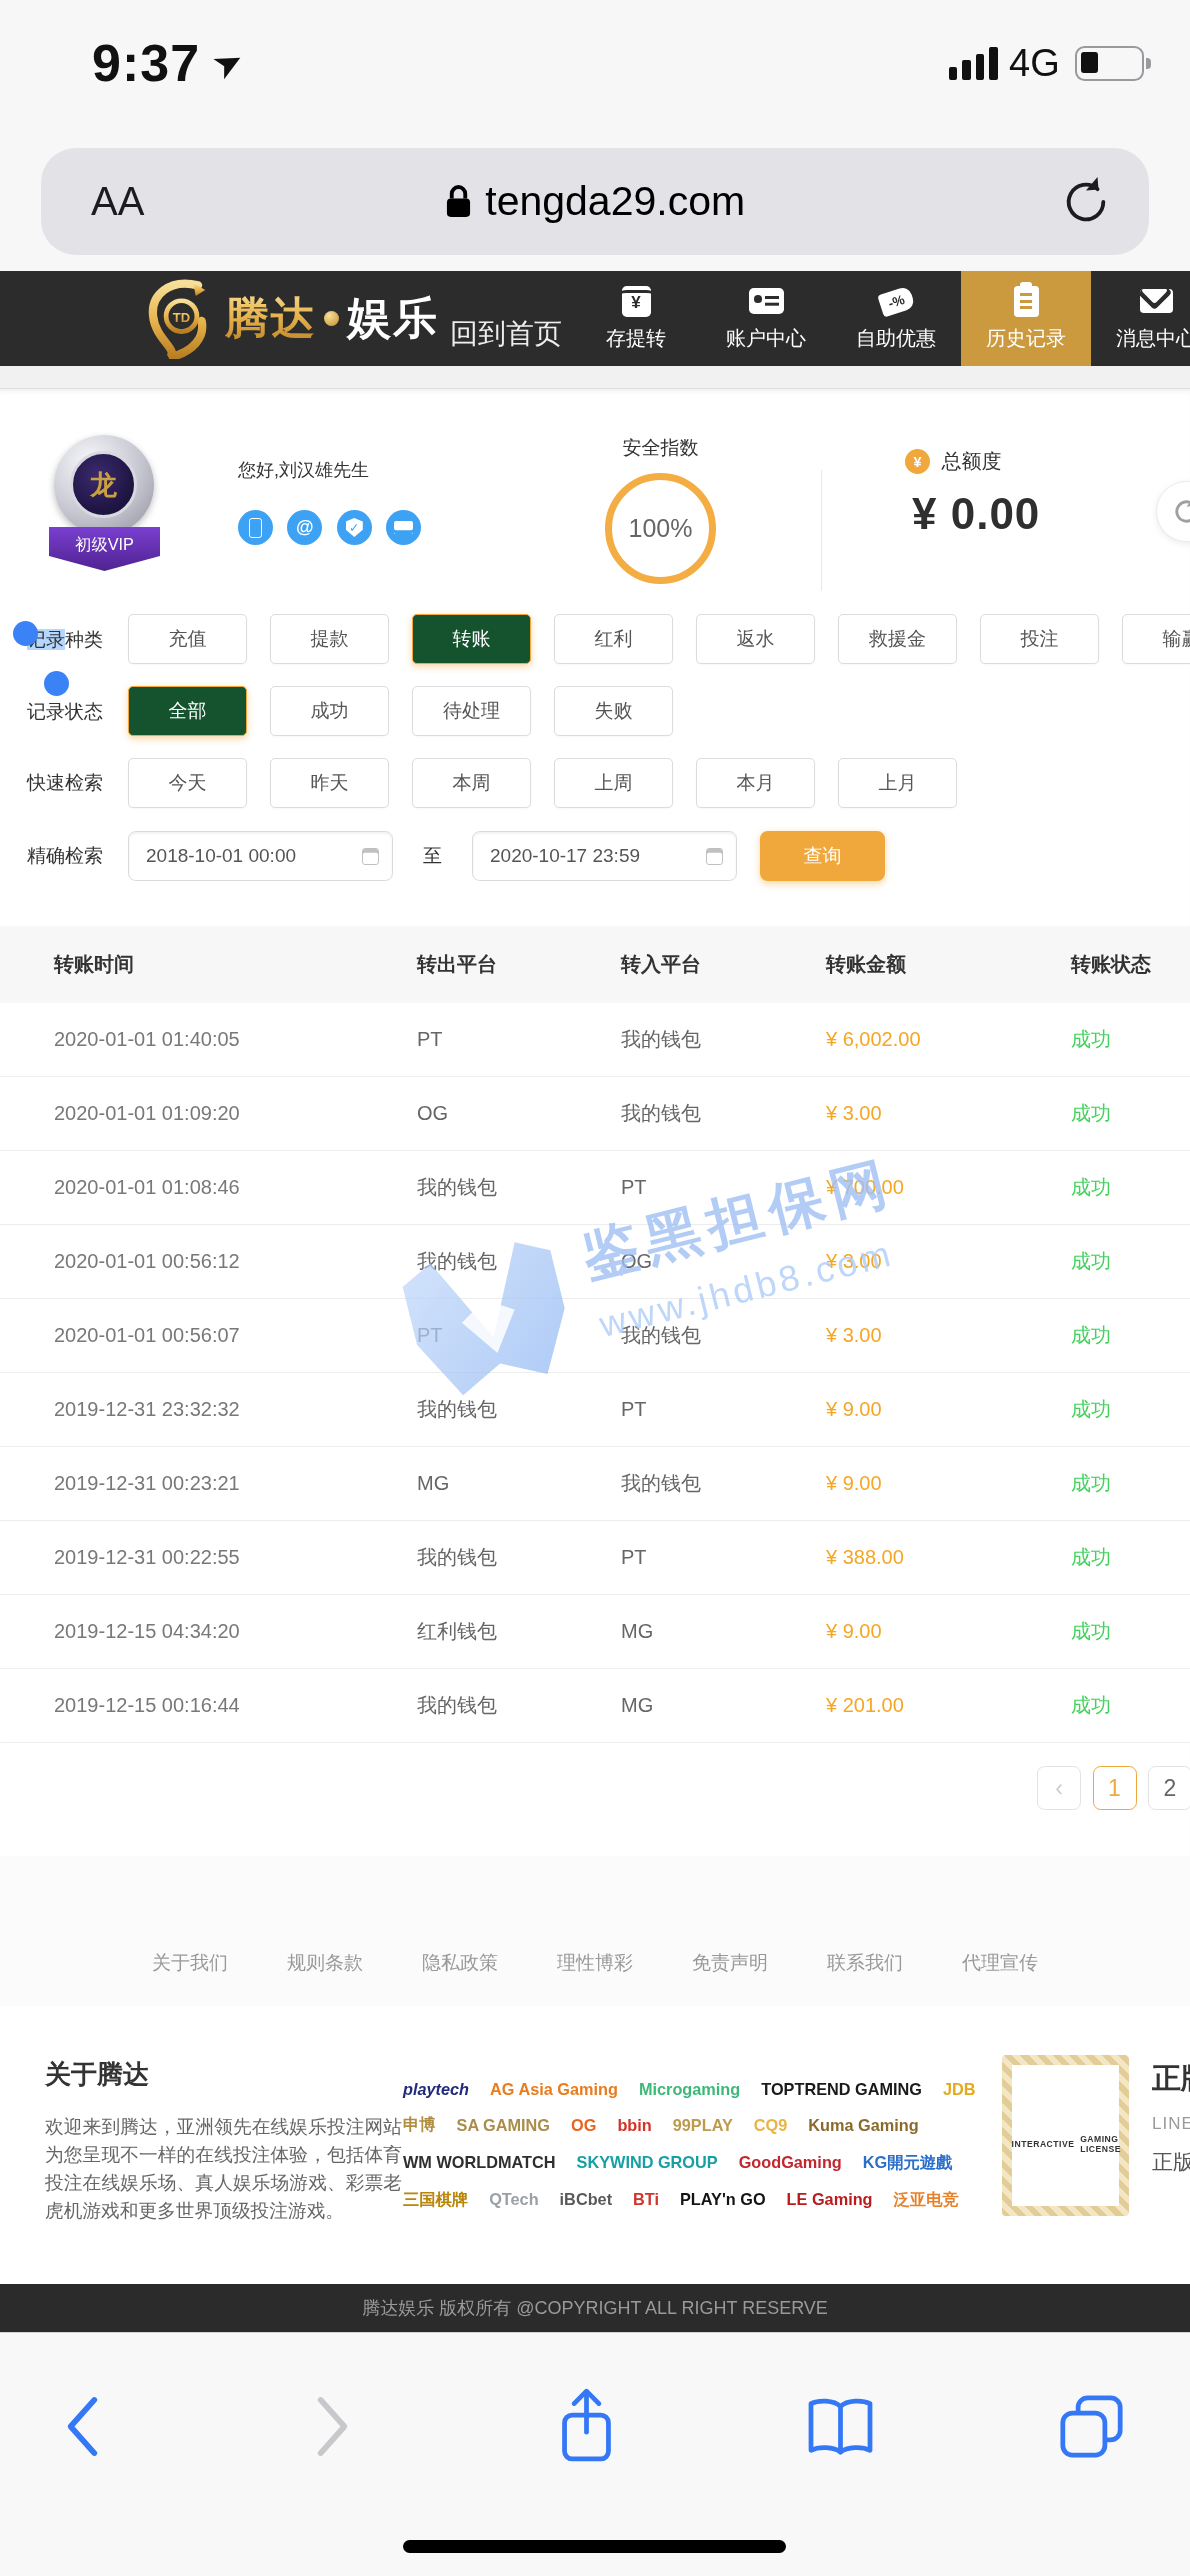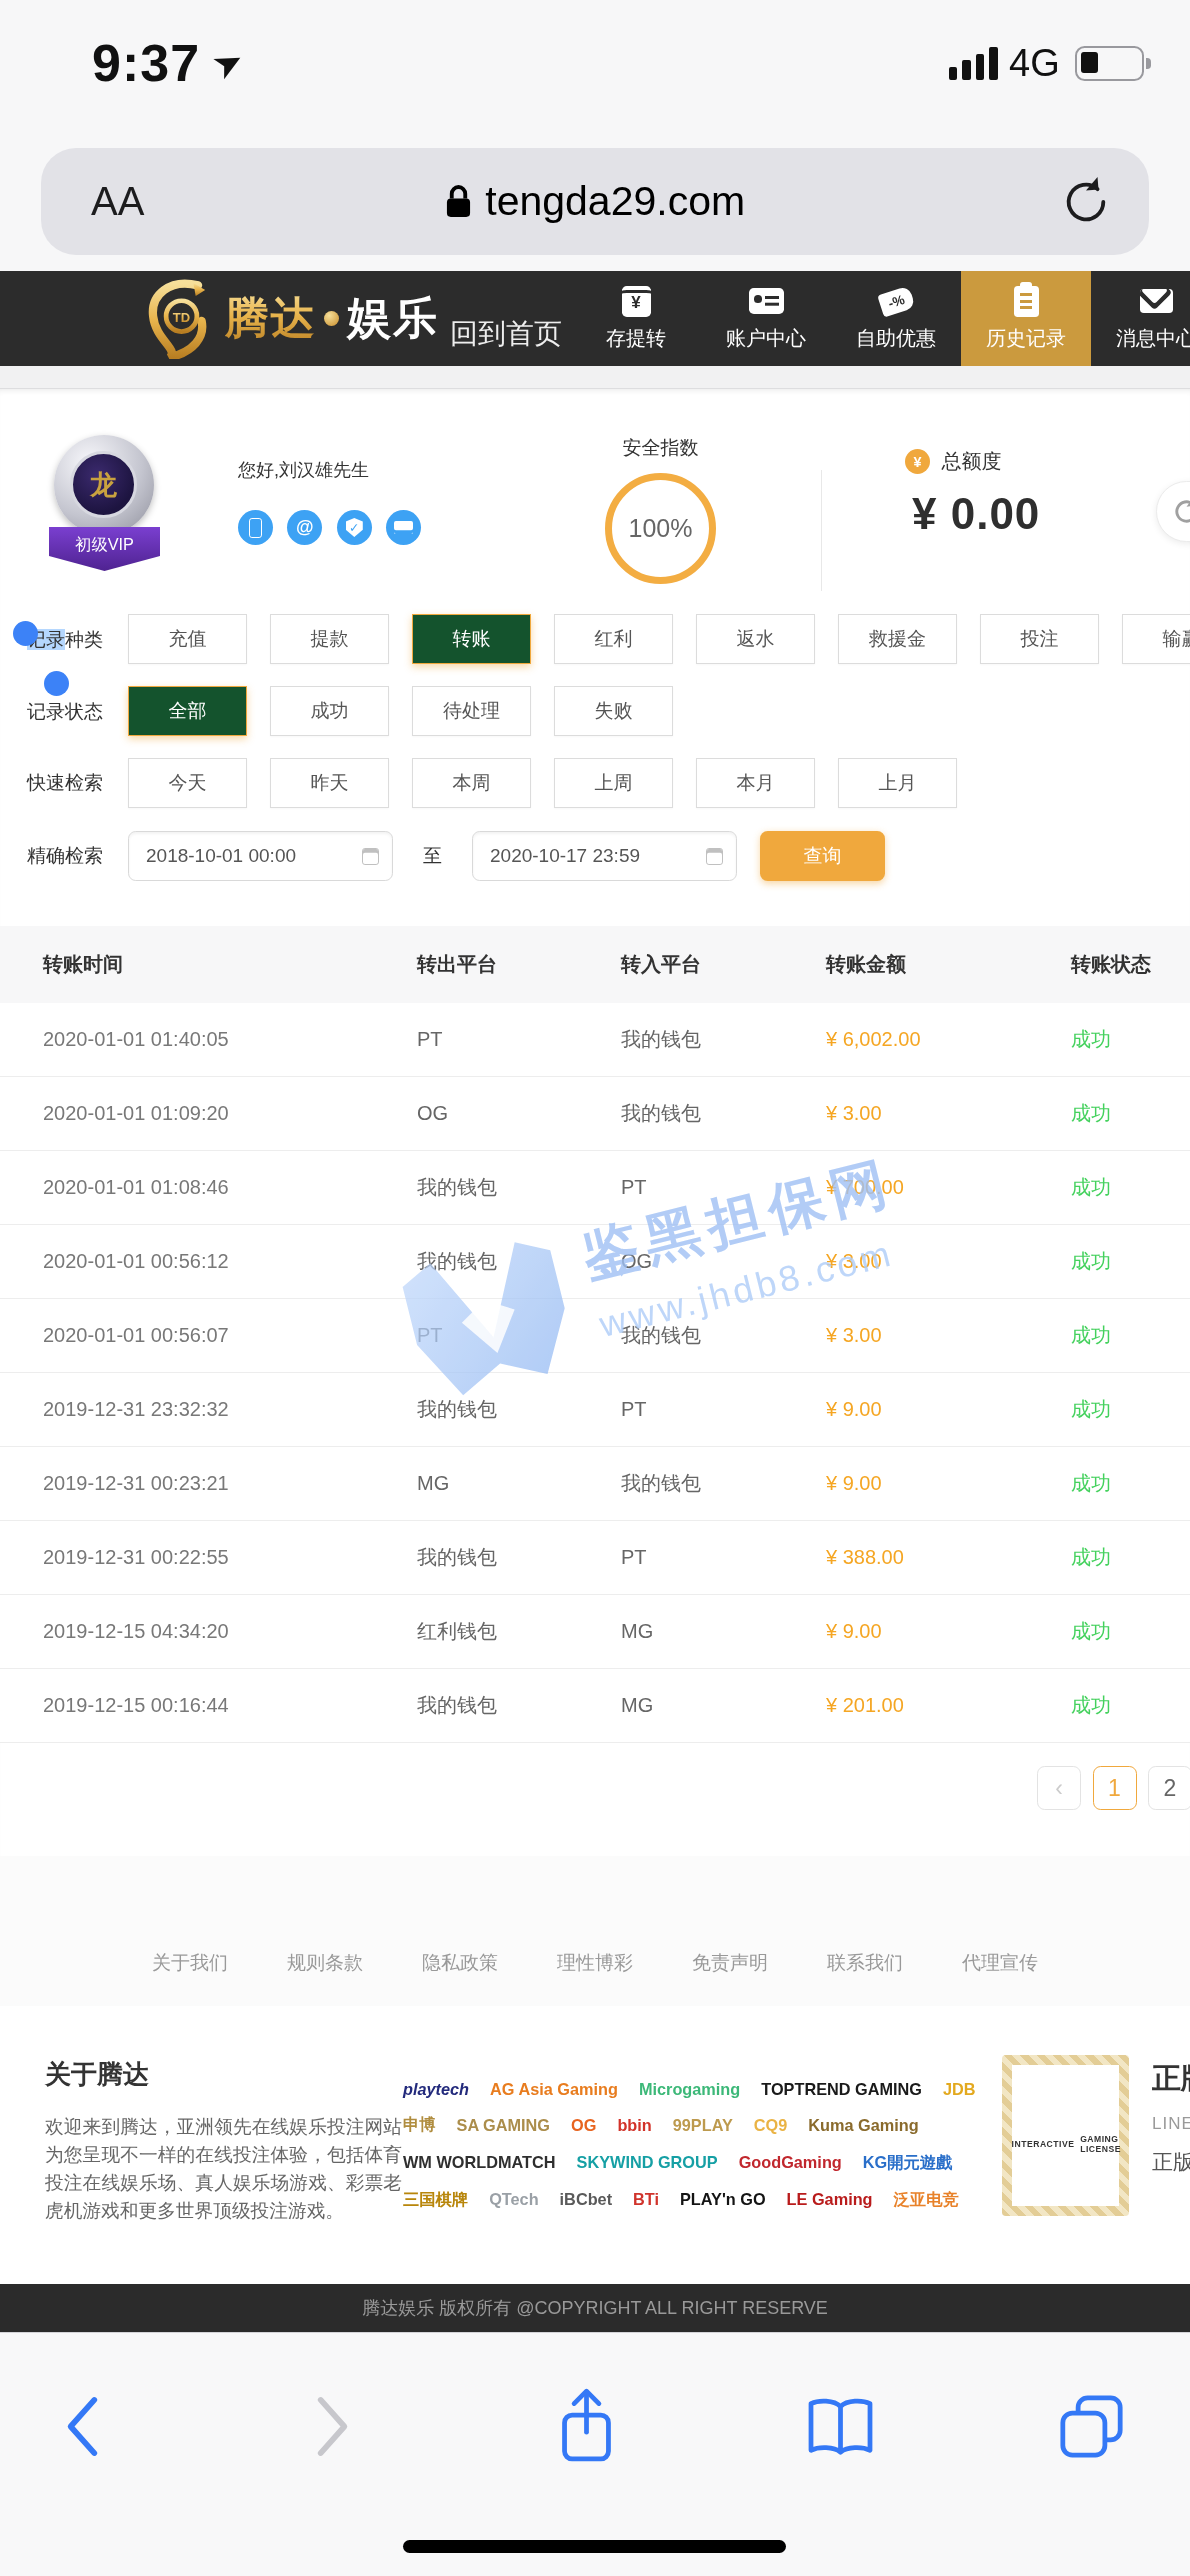--- a/index.html
+++ b/index.html
@@ -69,33 +69,33 @@
   .quota-amount { position:absolute; left:912px; top:100px; font-size:44px; font-weight:700; color:#2f2f2f; letter-spacing:1px; }
   .refresh-pill { position:absolute; left:1156px; top:92px; width:61px; height:61px; background:#fff; border:1px solid #ebebeb; border-radius:31px 0 0 31px; box-shadow:0 1.9px 7.7px rgba(0,0,0,.08); display:flex; align-items:center; padding-left:15.3px; color:#999; }
 
   
   .sel-dot { position:absolute; width:25px; height:25px; border-radius:50%; background:#3C82F7; z-index:6; }
   .hl { background:#B5D7FE; }
 
   
   .f-label { position:absolute; left:27px; font-size:19px; color:#333; }
   .f-row { position:absolute; left:128px; display:flex; gap:23px; }
-  .btn { width:119px; height:50px; border:1px solid #dcdcdc; border-radius:0; background:#fff; color:#555; font-size:19px; display:flex; align-items:center; justify-content:center; box-shadow:0 1px 1.9px rgba(0,0,0,.03); }
+  .btn { width:119px; height:50px; border:1px solid #dcdcdc; border-radius:5px; background:#fff; color:#555; font-size:19px; display:flex; align-items:center; justify-content:center; box-shadow:0 1px 1.9px rgba(0,0,0,.03); }
   .btn.gold { background:#14532d; border-color:#F0A83D; color:#fff; box-shadow:0 2.9px 7.7px rgba(240,168,61,.45); }
   .date-input { width:265px; height:50px; border:1px solid #d9d9d9; border-radius:7.7px; background:#fff; display:flex; align-items:center; justify-content:space-between; padding:0 13.4px 0 17px; font-size:19px; color:#555; box-shadow:inset 0 1.9px 2.9px rgba(0,0,0,.05); }
   .cal { width:17px; height:17px; border:1.9px solid #c0c0c0; border-radius:2.9px; box-shadow:inset 0 3.8px 0 #c0c0c0; }
   .zhi { width:33px; text-align:center; font-size:19px; color:#333; align-self:center; }
   .search-btn { width:125px; height:50px; border-radius:7.7px; background:#F0A83D; color:#fff; font-size:19px; display:flex; align-items:center; justify-content:center; box-shadow:0 2.9px 7.7px rgba(240,168,61,.45); }
 
   
   .tbl { position:absolute; left:0; top:537px; width:1190px; }
   .thead { height:77px; background:#F7F7F8; display:flex; align-items:center; font-size:20px; font-weight:700; color:#333; }
   .trow { height:74px; display:flex; align-items:center; font-size:20px; border-bottom:1px solid #EDEDED; background:#fff; }
   .c { padding-left:0; white-space:nowrap; overflow:visible; }
-  .c1 { width:417px; padding-left:43px; }
+  .c1 { width:417px; padding-left:54px; }
   .c2 { width:204px; }
   .c3 { width:205px; }
   .c4 { width:245px; }
   .c5 { flex:1; }
   .trow .c1 { color:#787878; }
   .trow .c2,.trow .c3 { color:#666; }
   .trow .c4 { color:#F5A623; }
   .trow .c5 { color:#44D15D; }
 
   .pager { position:absolute; left:1037px; top:1377px; display:flex; gap:11.5px; }

